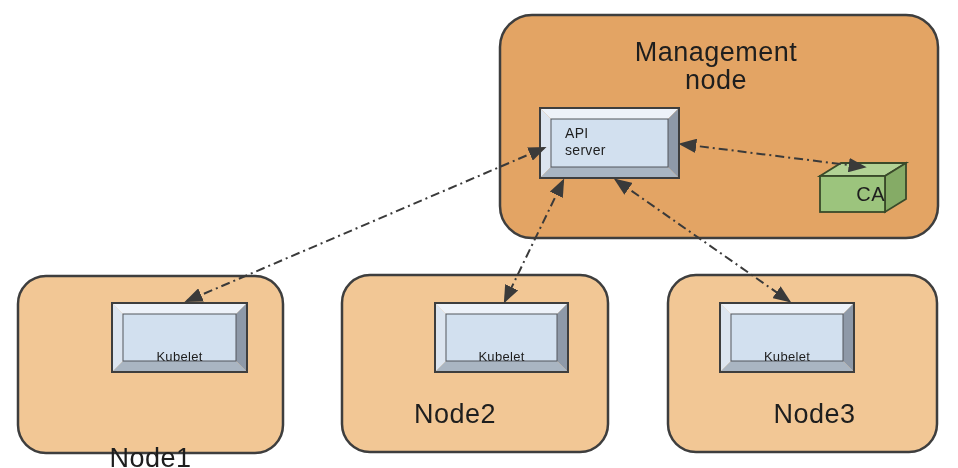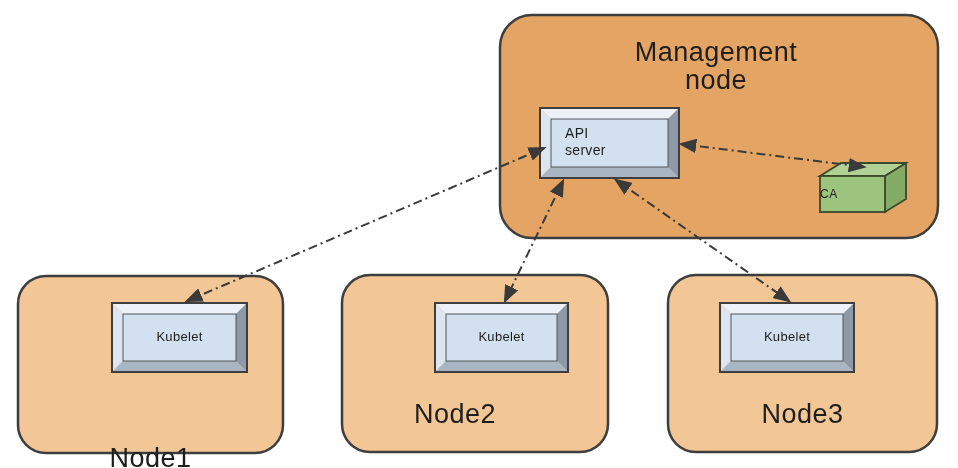--- a/index.html
+++ b/index.html
@@ -3,23 +3,23 @@
 <meta charset="utf-8">
 <style>
   html,body{margin:0;padding:0;background:#fff;}
   .stage{
     position:relative;width:958px;height:468px;background:#ffffff;overflow:hidden;
     font-family:"Liberation Sans", sans-serif;
   }
   .stage svg{position:absolute;left:0;top:0;}
   .lbl{position:absolute;color:#1e1e1e;letter-spacing:.5px;}
   .lbl-big{font-size:27px;line-height:28px;text-align:center;}
-  .lbl-small{font-size:13px;line-height:16px;text-align:center;letter-spacing:.3px;}
+  .lbl-small{font-size:13px;line-height:16px;text-align:center;letter-spacing:.3px;margin-top:20px;}
   .lbl-api{font-size:14px;line-height:17px;text-align:left;letter-spacing:.3px;}
-  .lbl-ca{font-size:12px;line-height:18px;text-align:left;}
+  .lbl-ca{font-size:20px;line-height:18px;text-align:right;}
 </style>
 </head>
 <body>
 
 <div class="stage">
   <svg width="958" height="468" viewBox="0 0 958 468">
     <defs>
       <marker id="ah" viewBox="0 0 10 8" refX="8.5" refY="4" markerWidth="9" markerHeight="7.2" orient="auto-start-reverse">
         <path d="M0,0 L10,4 L0,8 z" fill="#3A3A3A"></path>
       </marker>
@@ -82,14 +82,14 @@
   <div class="lbl lbl-big" style="left:630px;top:38px;width:172px;">Management node</div>
 
   <div class="lbl lbl-ca" style="left:820px;top:185px;width:65px;">CA</div>
 
   <div class="lbl lbl-small" style="left:112px;top:329px;width:135px;">Kubelet</div>
   <div class="lbl lbl-small" style="left:435px;top:329px;width:133px;">Kubelet</div>
   <div class="lbl lbl-small" style="left:720px;top:329px;width:134px;">Kubelet</div>
 
   <div class="lbl lbl-big" style="left:18px;top:400px;width:265px;margin-top:44px;">Node1</div>
   <div class="lbl lbl-big" style="left:322px;top:400px;width:266px;">Node2</div>
-  <div class="lbl lbl-big" style="left:668px;top:400px;width:269px;">Node3</div>
+  <div class="lbl lbl-big" style="left:668px;top:400px;width:269px;padding-left:12px;">Node3</div>
 </div>
 
 </body></html>

